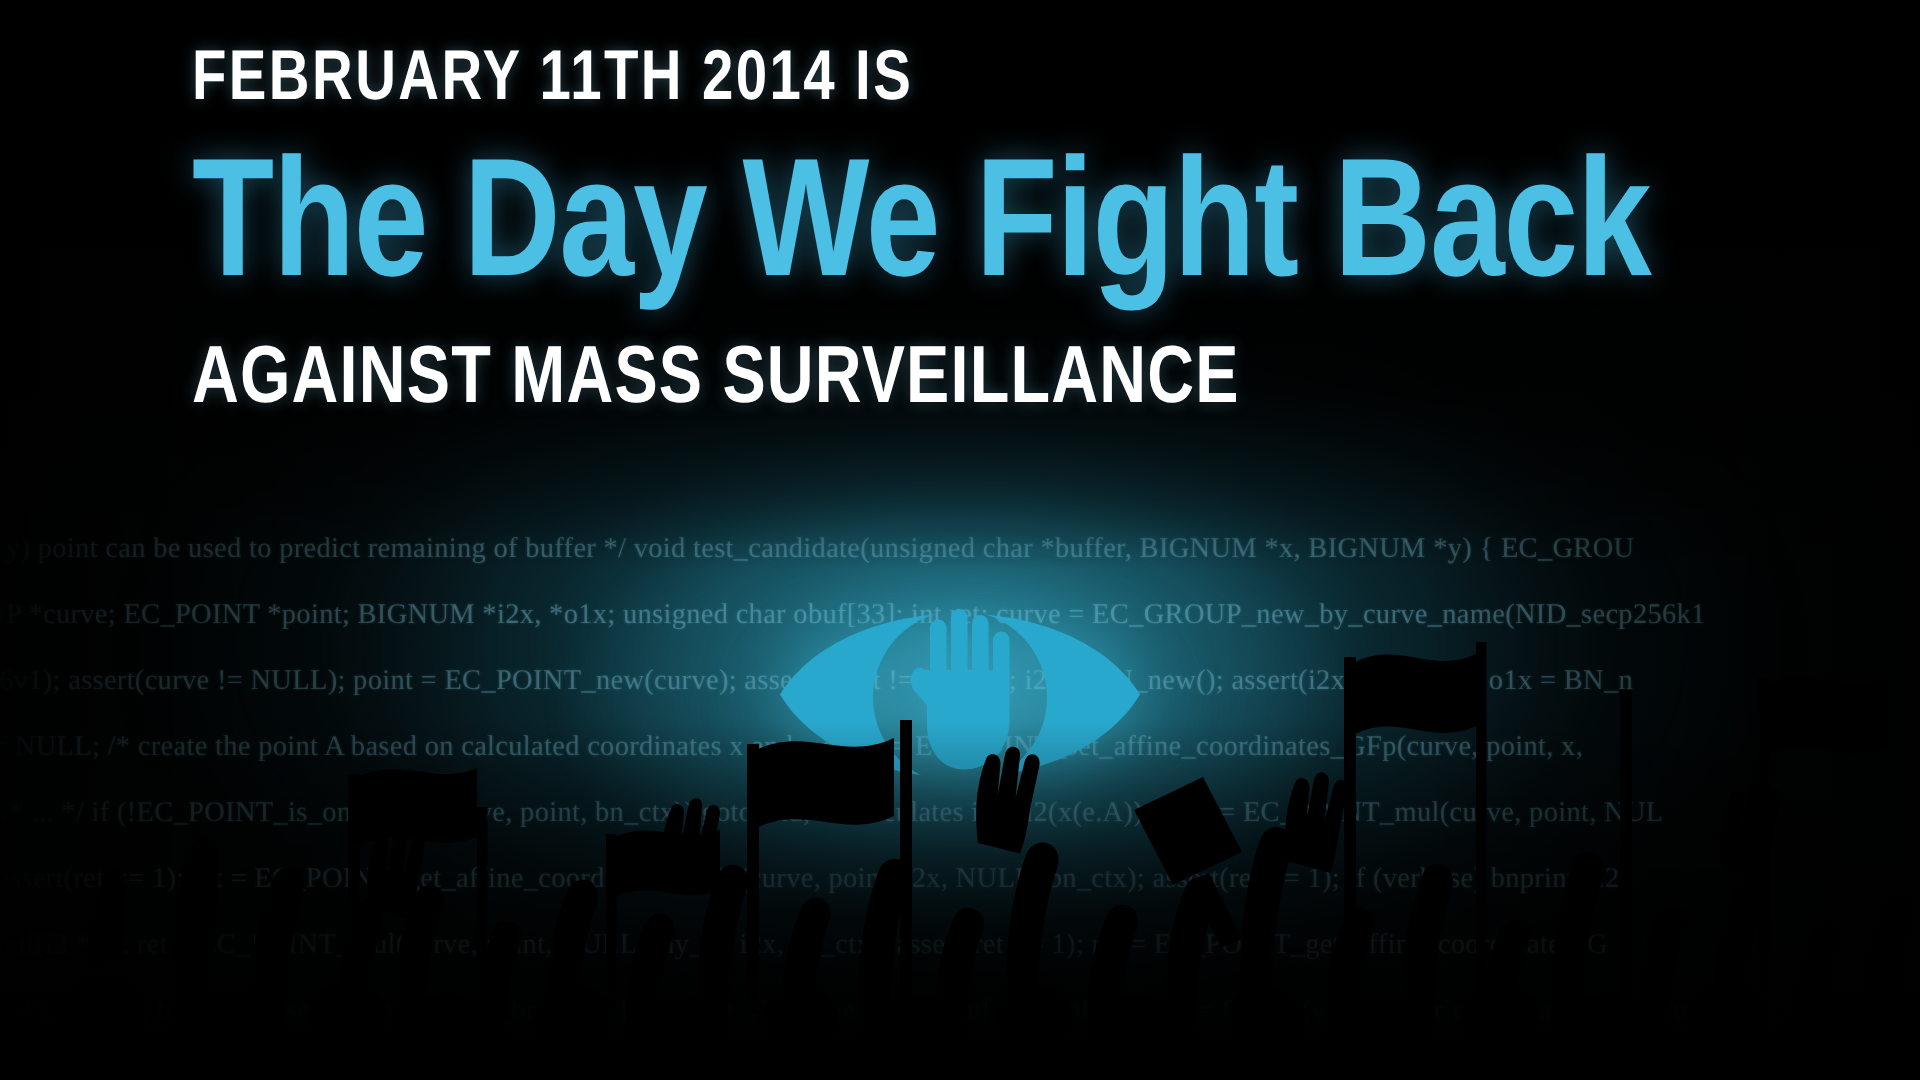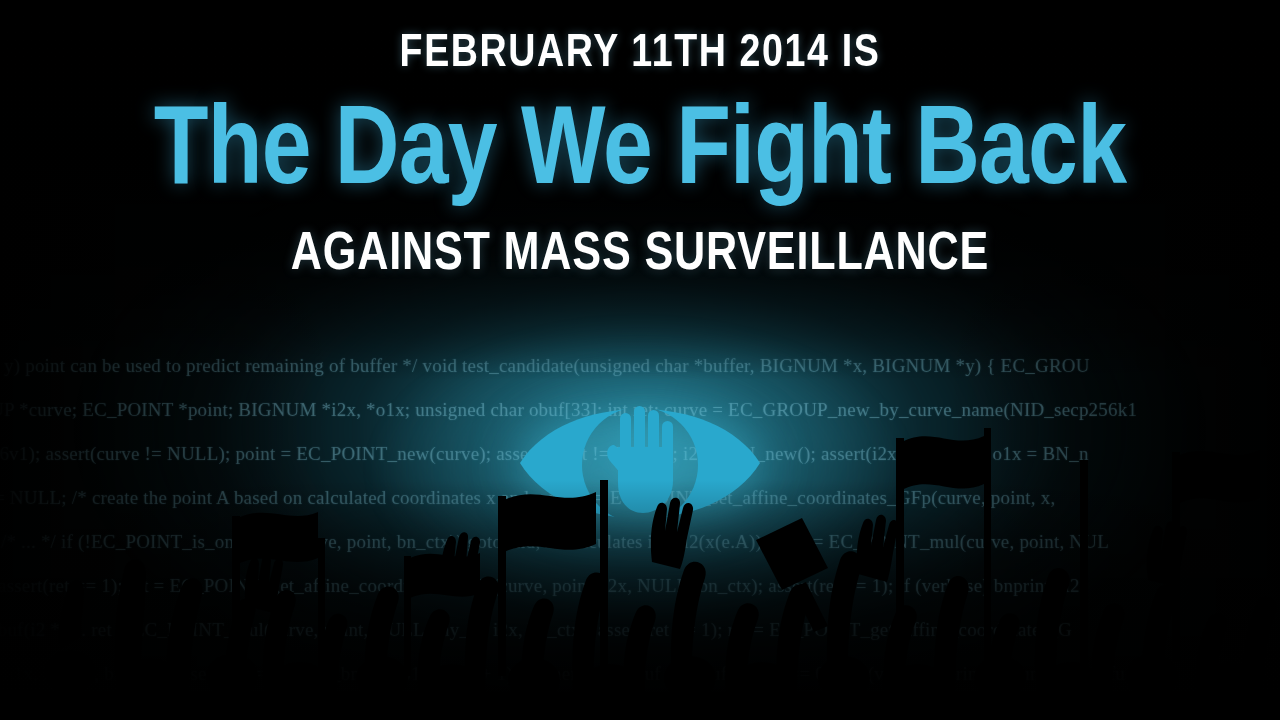--- a/index.html
+++ b/index.html
@@ -135,21 +135,21 @@
     bottom: 0;
     width: 1280px;
     height: 300px;
   }
   .crowd svg { display:block; width:100%; height:100%; }
 
   
   .headlines {
     position: absolute;
     left: 0; right: 0; top: 0;
-    text-align: center;
+    text-align: left;
     padding-top: 26px;
   }
   .eyebrow {
     font-family: "Liberation Sans Narrow", "Liberation Sans", sans-serif;
     font-weight: 700;
     font-size: 47px;
     line-height: 1.0;
     letter-spacing: 2.0px;
     color: #ffffff;
     transform: scaleX(0.80);

